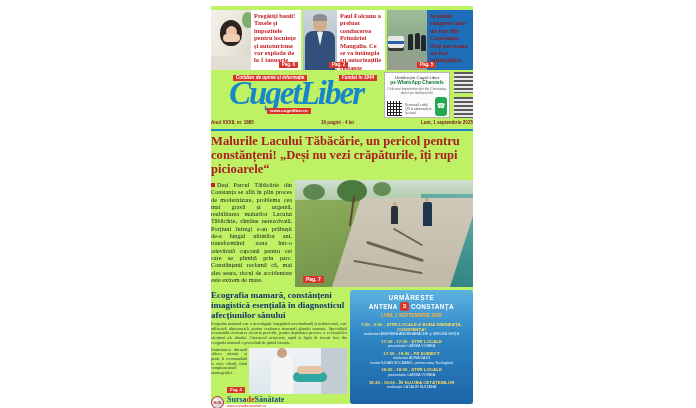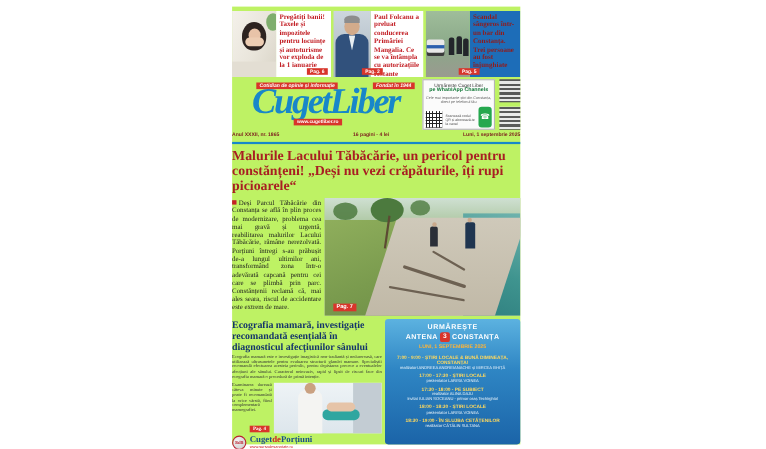--- a/index.html
+++ b/index.html
@@ -222,39 +222,39 @@
             <div class="wh"></div>
           </div>
         <div class="walker w2">
             <div class="wh"></div>
           </div>
         <div class="pag-badge" style="left:8px; bottom:4px; font-size:5px; line-height:7px;">Pag. 7</div>
       </div>
     </div>
 
     <div class="health">
-      <div class="health-headline">Ecografia mamară, investigație recomandată esențială în diagnosticul afecțiunilor sânului</div>
+      <div class="health-headline">Ecografia mamară, constănțeni imagistică esențială în diagnosticul afecțiunilor sânului</div>
       <div class="health-body">Ecografia mamară este o investigație imagistică non-iradiantă și nedureroasă, care utilizează ultrasunetele pentru evaluarea structurii glandei mamare. Specialiștii recomandă efectuarea acesteia periodic, pentru depistarea precoce a eventualelor afecțiuni ale sânului. Caracterul neinvaziv, rapid și lipsit de riscuri face din ecografia mamară o procedură de primă intenție.</div>
       <div class="health-lower">
         <div class="health-col">
           <span>Examinarea durează câteva minute și poate fi recomandată la orice vârstă, fiind complementară mamografiei.</span>
           <span class="pag-badge health-badge">Pag. 4</span>
         </div>
         <div class="clinic-photo">
           <div class="clinic-shelf"></div>
             <div class="pillow"></div>
             <div class="patient"></div>
             <div class="doctor"></div>
             <div class="doc-head"></div>
         </div>
       </div>
       <div class="sds-row">
         <div class="sds-circle">SdS</div>
         <div>
-          <div class="sds-name"><span class="sds-blue">Cuget</span><span class="sds-red">de</span><span class="sds-blue">Porțiuni</span></div>
+          <div class="sds-name"><span class="sds-blue">Sursa</span><span class="sds-red">de</span><span class="sds-blue">Sănătate</span></div>
           <div class="sds-url">www.sursadesanatate.ro</div>
         </div>
       </div>
 
     </div>
 
     <div class="tv-box">
       <div class="tv-follow">URMĂREȘTE</div>
       <div class="tv-brand">
         <span class="tv-brand-txt">ANTENA</span>

